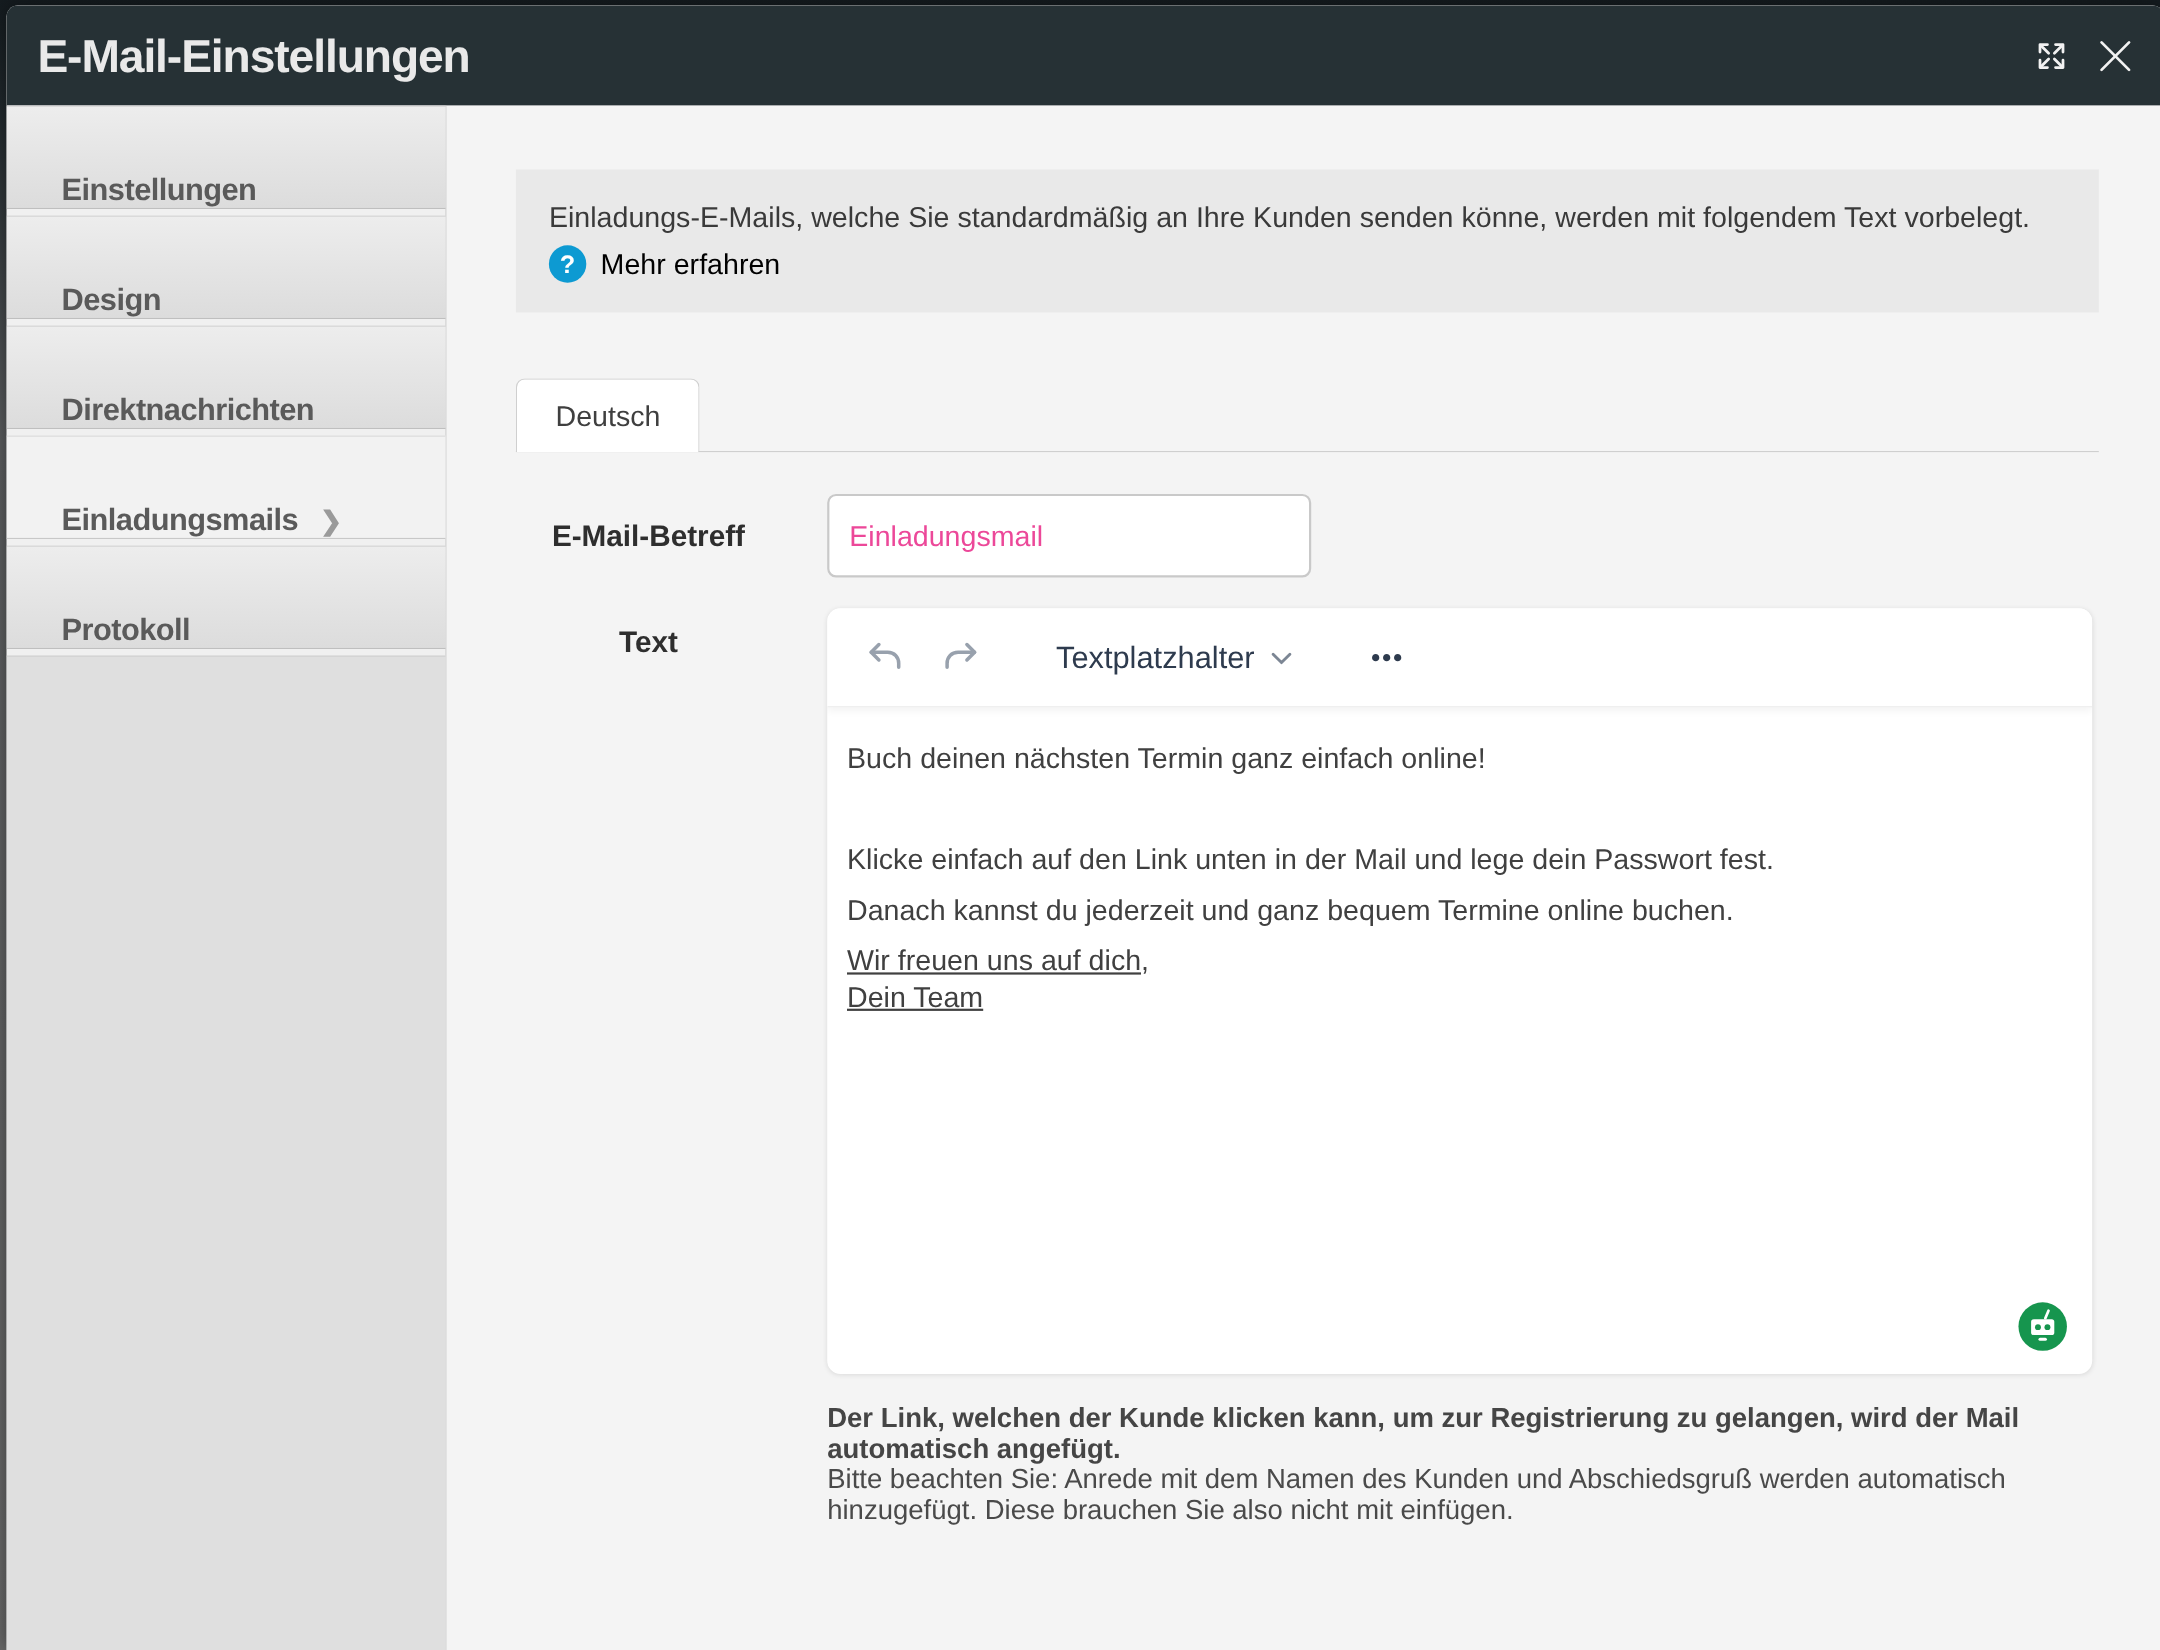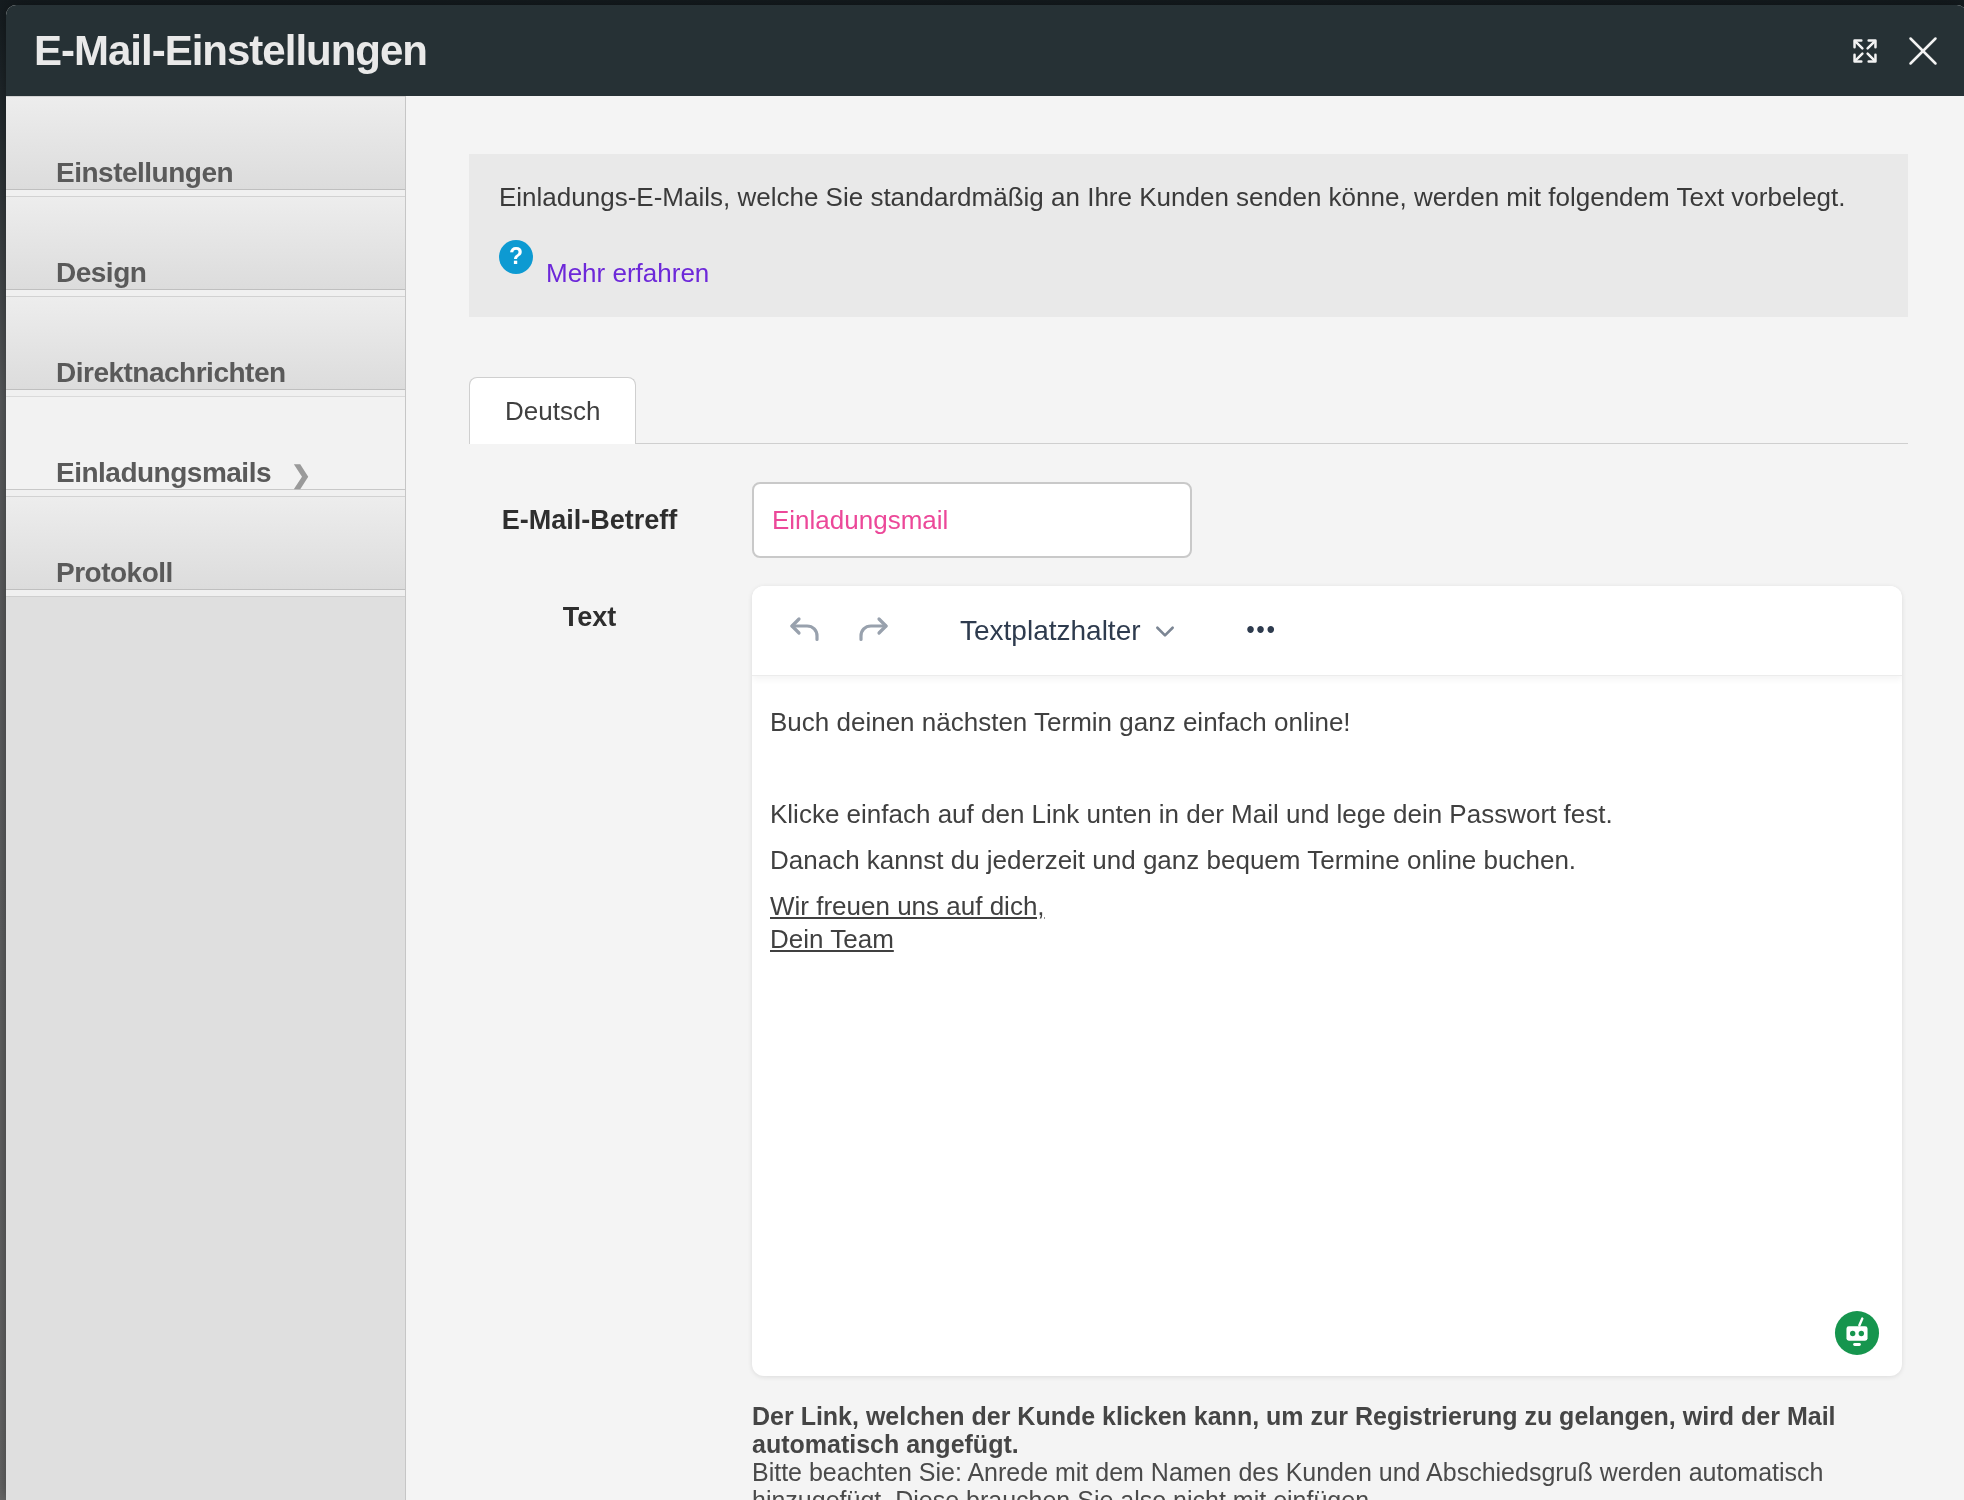--- a/index.html
+++ b/index.html
@@ -49,21 +49,21 @@
   .info-box {
     margin-top:58px; background:#e9e9e9; padding:27px 30px;
     font-size:26px; color:#3a3a3a; line-height:33px;
   }
   .info-link-row { margin-top:9px; display:flex; align-items:center; }
   .q-icon {
     width:34px; height:34px; border-radius:50%; background:#0d9ad2; color:#fff;
     font-size:23px; font-weight:bold; display:flex; align-items:center; justify-content:center;
     flex:0 0 auto;
   }
-  .info-link { margin-left:13px; color:#6d28d9; font-size:26px; text-decoration:none; cursor:pointer;margin-top:34px; }
+  .info-link { margin-left:13px; color:#000000; font-size:26px; text-decoration:none; cursor:pointer; }
   .tabs { margin-top:60px; border-bottom:1px solid #cfcfcf; display:flex; }
   .tab {
     background:#fff; border:1px solid #cfcfcf; border-bottom:none;
     border-radius:8px 8px 0 0; height:67px; padding:0 35px;
     display:flex; align-items:center; font-size:26px; color:#3f3f3f;
     margin-bottom:-1px; cursor:pointer; position:relative; z-index:1; background-clip:padding-box;
   }
   .form { margin-top:38px; }
   .frm-row { display:flex; }
   .frm-row.subject { align-items:center; margin-bottom:28px; }
@@ -73,21 +73,21 @@
     font-size:27px; font-weight:bold; color:#2e2e2e;
   }
   .frm-row.textrow .frm-label { padding-top:16px; }
   .subject-input {
     width:440px; height:76px; border:2px solid #c9c9c9; border-radius:8px;
     padding:0 18px; font-size:26px; color:#ec4899; background:#fff;
     font-family:"Liberation Sans", sans-serif;
   }
   
   .editor {
-    flex:1 1 auto; max-width:1150px; height:790px; background:#fff; border-radius:12px;
+    flex:1 1 auto; max-width:1150px; height:696px; background:#fff; border-radius:12px;
     box-shadow:0 1px 5px rgba(0,0,0,.10); position:relative; display:flex; flex-direction:column;
     overflow:hidden;
     justify-content:flex-end;
   }
   .toolbar {
     height:90px; flex:0 0 auto; display:flex; align-items:center; padding:0 32px;
     background:#fff; border-bottom:1px solid #ececec;
     box-shadow:0 3px 7px rgba(0,0,0,.05); position:relative; z-index:2;
   }
   .tb-btn { background:none; border:none; padding:0; cursor:pointer; display:flex; align-items:center; }

